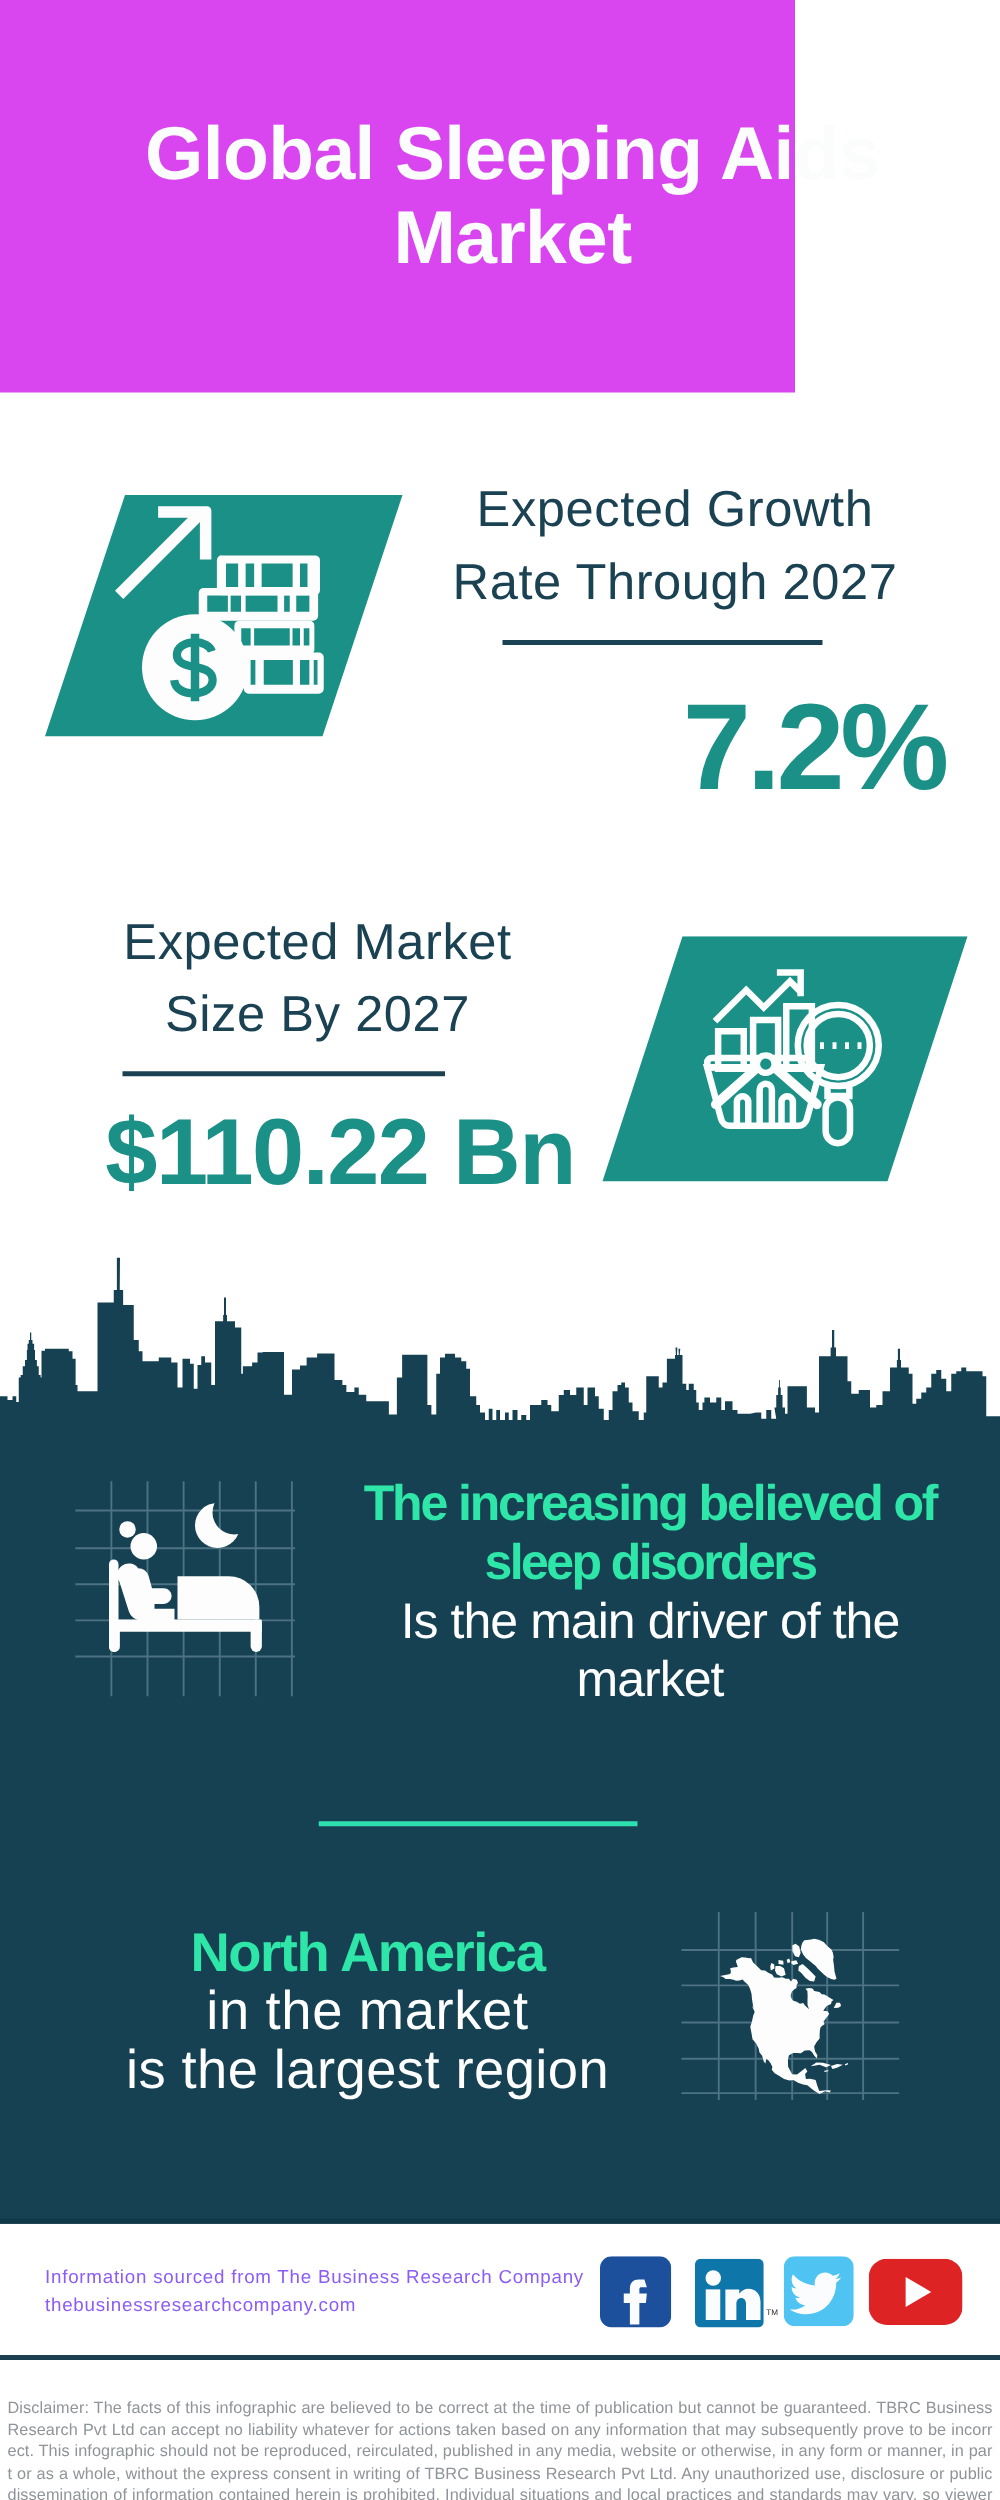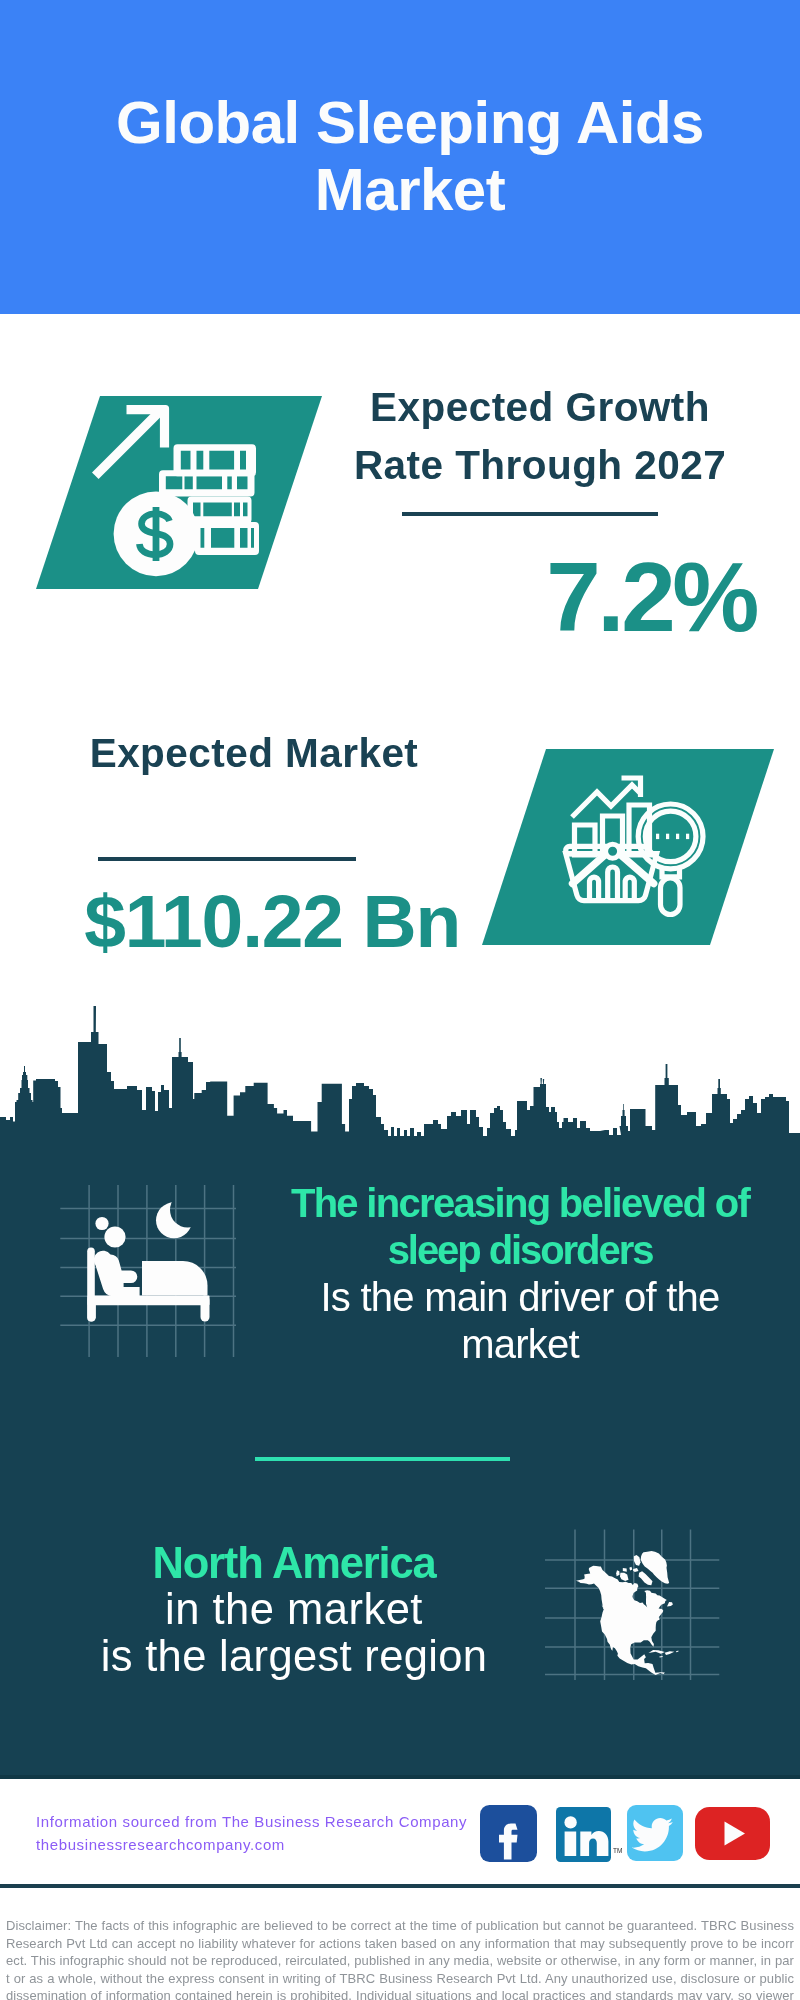--- a/index.html
+++ b/index.html
@@ -2,26 +2,26 @@
 <html><head>
 <meta charset="utf-8">
 <title>Global Sleeping Aids Market</title>
 <style>
   html,body{margin:0;padding:0;background:#fff;}
   body{width:800px;height:2000px;font-family:"Liberation Sans",sans-serif;overflow:hidden;}
   .page{position:relative;width:800px;height:2000px;background:#fff;overflow:hidden;}
   .abs{position:absolute;}
 
   
-  .header{left:0;top:0;width:800px;height:314px;background:#3b82f6;}
+  .header{left:0;top:0;width:636px;height:314px;background:#d946ef;}
   .header-title{left:110px;top:0;width:600px;text-align:center;color:#fbfcfc;
     font-size:60px;font-weight:bold;line-height:67px;letter-spacing:-0.5px;}
 
   
-  .stat-label{color:#1a4253;font-size:40.5px;font-weight:bold;line-height:57.5px;text-align:center;
+  .stat-label{color:#1a4253;font-size:40.5px;font-weight:normal;line-height:57.5px;text-align:center;
     letter-spacing:0.45px;}
   .rule{height:4.4px;background:#1a4253;}
   .stat-value{color:#1b9087;font-weight:bold;text-align:right;line-height:1;}
 
   
   .dark{left:0;top:1140px;width:800px;height:639px;background:#164152;}
   .skywrap{left:0;top:1006px;width:800px;height:175px;}
 
   .hl{color:#2ee6a8;font-weight:bold;}
   .wh{color:#ffffff;}
@@ -118,20 +118,21 @@
       <path d="M176.0,87.4 h3.2"></path>
       <path d="M186.0,87.4 h3.2"></path>
       <path d="M196.0,87.4 h3.2"></path>
       <path d="M206.0,87.4 h3.2"></path>
     </g>
   </g>
 </svg>
     <div class="abs" style="left:44px;top:725px;width:420px;">
       <div class="stat-label">
         <div>Expected Market</div>
+        <div>Size By 2027</div>
       </div>
     </div>
     <div class="abs rule" style="left:98px;top:857px;width:258px;"></div>
     <div class="abs stat-value" style="left:40px;top:884px;width:420px;font-size:75px;letter-spacing:-1.2px;">$110.22 Bn</div>
   </div>
 
   <div class="abs dark"></div>
   <div class="abs skywrap">
     <svg width="800" height="175" viewBox="0 0 800 175">
       <path fill="#164152" d="M0,169 0,111 6,111 6,114 10,114 10,111 13,111 13,115.5 15,115.5 15,96 16.5,96 16.5,94 18.2,94 18.2,87 20,87 20,82 21.5,82 21.5,74 22,74 22,69 23,69 23,66 24,66 24,60 25,60 25,66 26,66 26,69 27.3,69 27.3,74 28,74 28,82 29.5,82 29.5,87 31,87 31,94 32.5,94 32.5,96 33.2,96 33.2,74.5 36,74.5 36,73 55,73 55,75 58,75 58,81 60.5,81 60.5,102 62,102 62,107 78,107 78,36 91,36 91,26 93.5,26 93.5,0 96,0 95.8,26 98.5,26 98.5,38 107,38 107,66 111,66 111,75 114,75 114,83 127,83 127,80 137,80 137,84 142,84 142,104 146,104 146,81 152,81 152,85 155,85 155,105 158,105 158,86 161,86 161,79 164,79 164,84 169,84 169,102 172,102 172,51 178.5,51 178.5,46 179.2,46 179.2,32 180.8,32 180.8,46 181.6,46 181.6,51 188,51 188,56 193,56 193,93 194.3,93 194.3,87 201.7,87 201.7,84 206,84 206,76 210.2,76 210.2,75.5 227.2,75.5 227.2,109.7 233.6,109.7 233.6,89.5 240,89.5 240,86.3 245.3,86.3 245.3,80 253.7,80 253.7,76.7 267.6,76.7 267.6,98 273.9,98 273.9,102 277.1,102 277.1,107.6 283.5,107.6 283.5,104 287,104 287,109.7 293,109.7 293,115 311.1,115 311.1,125.6 317.5,125.6 317.5,96 321.7,96 321.7,77.8 341.9,77.8 341.9,118 345.1,118 345.1,125.6 349,125.6 349,93 352,93 352,80 356,80 356,77 364,77 364,80 369,80 369,83 373,83 373,89 376,89 376,111 381,111 381,118 384,118 384,124 388,124 388,130 391,130 391,121 394,121 394,130 397,130 397,122 400,122 400,130 404,130 404,124 407,124 407,130 410,130 410,122 414,122 414,130 417,130 417,126 421,126 421,130 424,130 424,118 433,118 433,114 438,114 438,118 441,118 441,123 447,123 447,110 451,110 451,106 456,106 456,110 461,110 461,104 467,104 467,118 470,118 470,104 476,104 476,111 479,111 479,121 483,121 483,130 487,130 487,122 490,122 490,107 494,107 494,102 497,102 497,100 500,100 500,104 503,104 503,116 506,116 506,123 511,123 511,130 515,130 515,124 517,124 517,95 527,95 527,104 530,104 530,100 533.5,100 533.5,81 540,81 540,78 540.7,78 540.4,72 541.9,72 541.6,78 543,78 542.8,73 544.2,73 543.8,78 546,78 546,101 549,101 549,106 551,106 551,101 555,101 555,106 557,106 557,116 559,116 559,122 562,122 562,116 563.5,116 563.5,112 568,112 568,116 573,116 573,112 577,112 577,122 580,122 580,115 586,115 586,122 590,122 590,125 600,125 605,124 609,124 609,129 613,129 613,122 617,122 617,129 621,129 619.5,120 621,120 621,110 622.5,110 622.5,104 623.2,104 623.2,98 623.9,98 623.9,104 624.6,104 624.6,110 626,110 626,120 628,120 628,125 630,125 630,103 645.5,103 645.5,120 652,120 652,124 655.2,124 655.2,79 664.5,79 664.5,72 665.6,72 665.6,58 667.4,58 667.4,72 668.8,72 668.8,79 678,79 678,99 681,99 681,109 687,109 687,106 696,106 696,120 701,120 701,118 706,118 706,107 712,107 712,88 717.5,88 717.5,82 718.3,82 718.3,73 720,73 720,82 720.8,82 720.8,88 727,88 727,93 730,93 730,117 733,117 733,113 737,113 737,108 741,108 741,104 745,104 745,93 749,93 749,90 753,90 753,97 757,97 757,107 761,107 761,93 765,93 765,91 769,91 769,88 773,88 773,91 786,91 786,95 789,95 789,127 800,127 800,169Z"></path>

